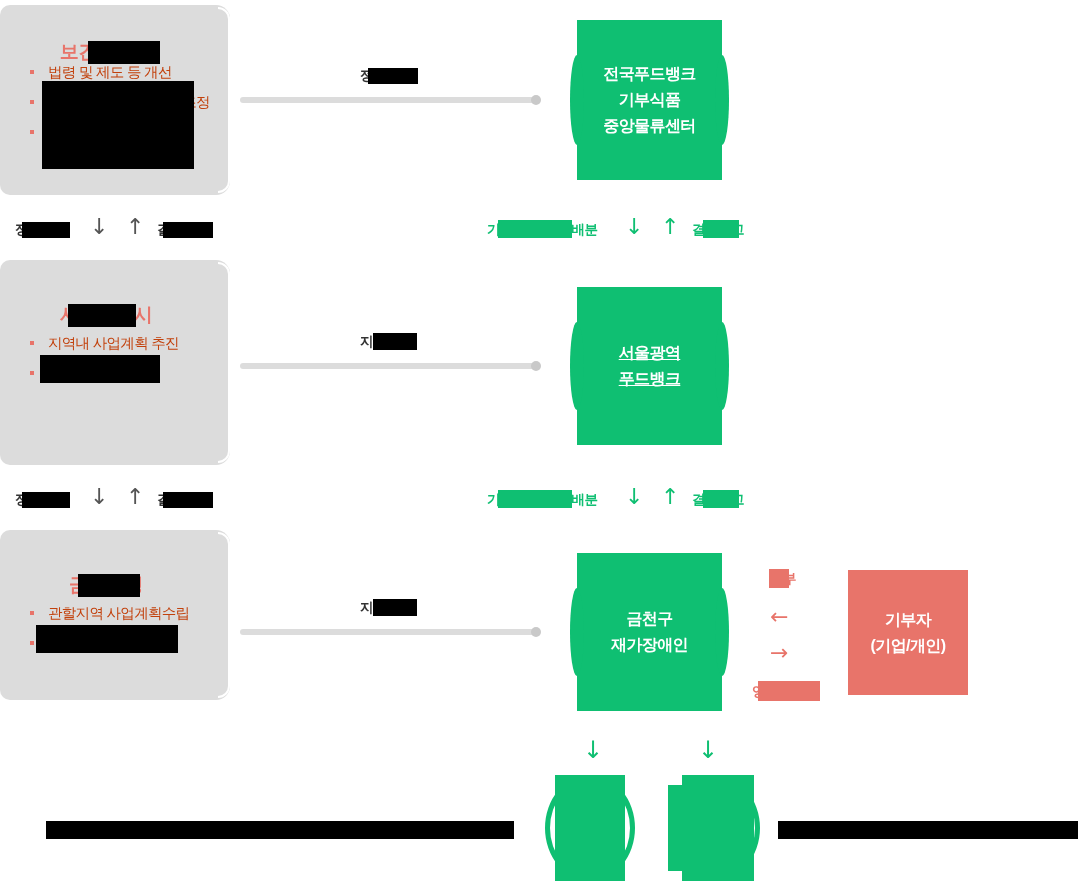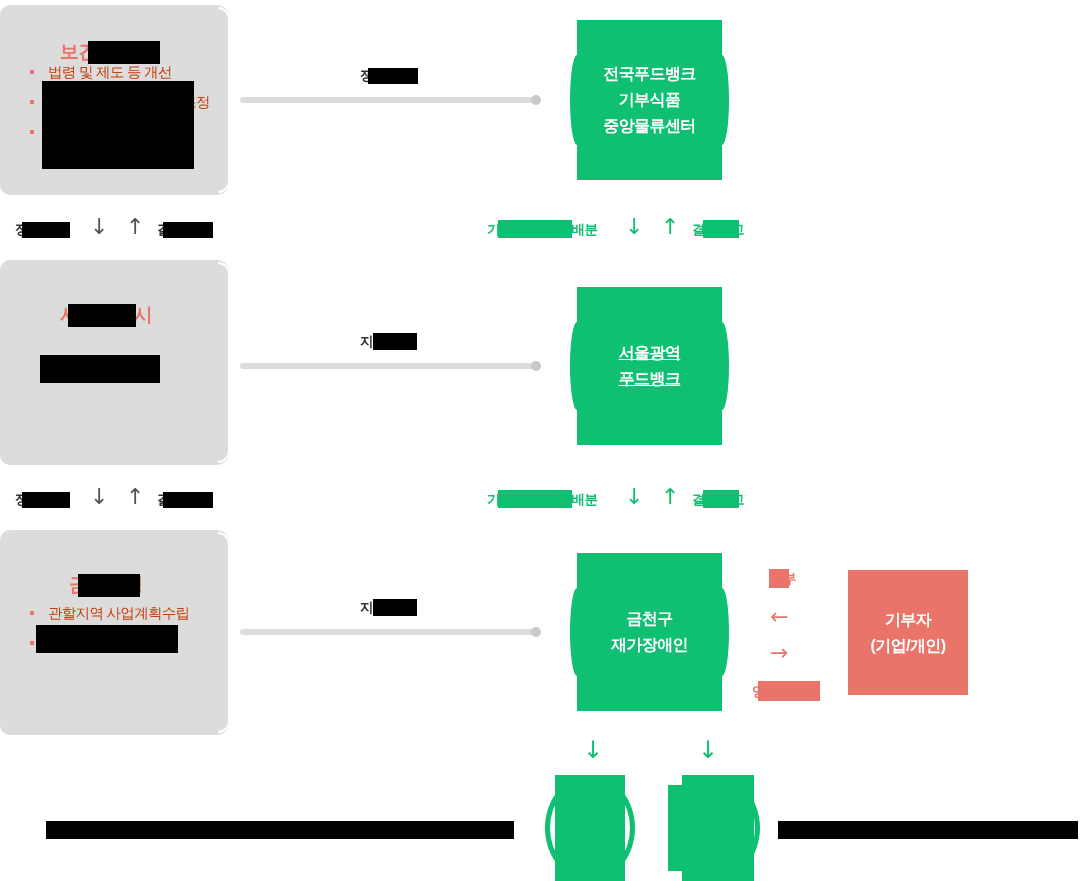--- a/index.html
+++ b/index.html
@@ -236,20 +236,24 @@
 <div class="flow-label green" style="left:487px; top:221px;">기부식품 조정/배분</div>
 <div class="redact redact-green" style="left:498px; top:220px; width:74px; height:18px;"></div>
 <div class="arrow green" style="left:625px; top:216px;">↓</div>
 <div class="arrow green" style="left:661px; top:216px;">↑</div>
 <div class="flow-label green" style="left:692px; top:221px;">결과보고</div>
 <div class="redact redact-green" style="left:703px; top:220px; width:36px; height:18px;"></div>
 
 <div class="gov-panel" style="left:0px; top:260px; width:230px; height:205px;">
   <div class="panel-notch"></div>
   <div class="gov-title" style="top:42px;">서울특별시</div>
+  <div class="gov-list" style="top:68px;">
+    <div class="gov-li">지역내 사업계획 추진</div>
+    <div class="gov-li">사업계산지원</div>
+  </div>
   <div class="redact redact-black" style="left:40px; top:95px; width:120px; height:28px;"></div>
   <div class="redact redact-black" style="left:68px; top:44px; width:68px; height:23px;"></div>
 </div>
 
 <div class="line-label" style="left:360px; top:333px;">지도/감독</div>
 <div class="redact redact-black" style="left:373px; top:333px; width:44px; height:17px;"></div>
 <div class="hline" style="left:240px; top:363px; width:296px;"></div>
 <div class="hline-dot" style="left:531px; top:361px;"></div>
 
 <div class="green-box" style="left:577px; top:287px; width:145px; height:158px;text-decoration:underline;">
@@ -266,21 +270,21 @@
 <div class="flow-label dark" style="left:157px; top:491px;">결과보고</div>
 <div class="redact redact-black" style="left:163px; top:492px; width:50px; height:16px;"></div>
 
 <div class="flow-label green" style="left:487px; top:491px;">기부식품 조정/배분</div>
 <div class="redact redact-green" style="left:498px; top:490px; width:74px; height:18px;"></div>
 <div class="arrow green" style="left:625px; top:486px;">↓</div>
 <div class="arrow green" style="left:661px; top:486px;">↑</div>
 <div class="flow-label green" style="left:692px; top:491px;">결과보고</div>
 <div class="redact redact-green" style="left:703px; top:490px; width:36px; height:18px;"></div>
 
-<div class="gov-panel" style="left:0px; top:530px; width:230px; height:205px;">
+<div class="gov-panel" style="left:0px; top:530px; width:230px; height:170px;">
   <div class="panel-notch"></div>
   <div class="gov-title" style="top:42px;">금천구청</div>
   <div class="gov-list" style="top:68px;">
     <div class="gov-li">관할지역 사업계획수립</div>
     <div class="gov-li">사업예산지원</div>
   </div>
   <div class="redact redact-black" style="left:36px; top:95px; width:142px; height:28px;"></div>
   <div class="redact redact-black" style="left:78px; top:44px; width:62px; height:23px;"></div>
 </div>
 

